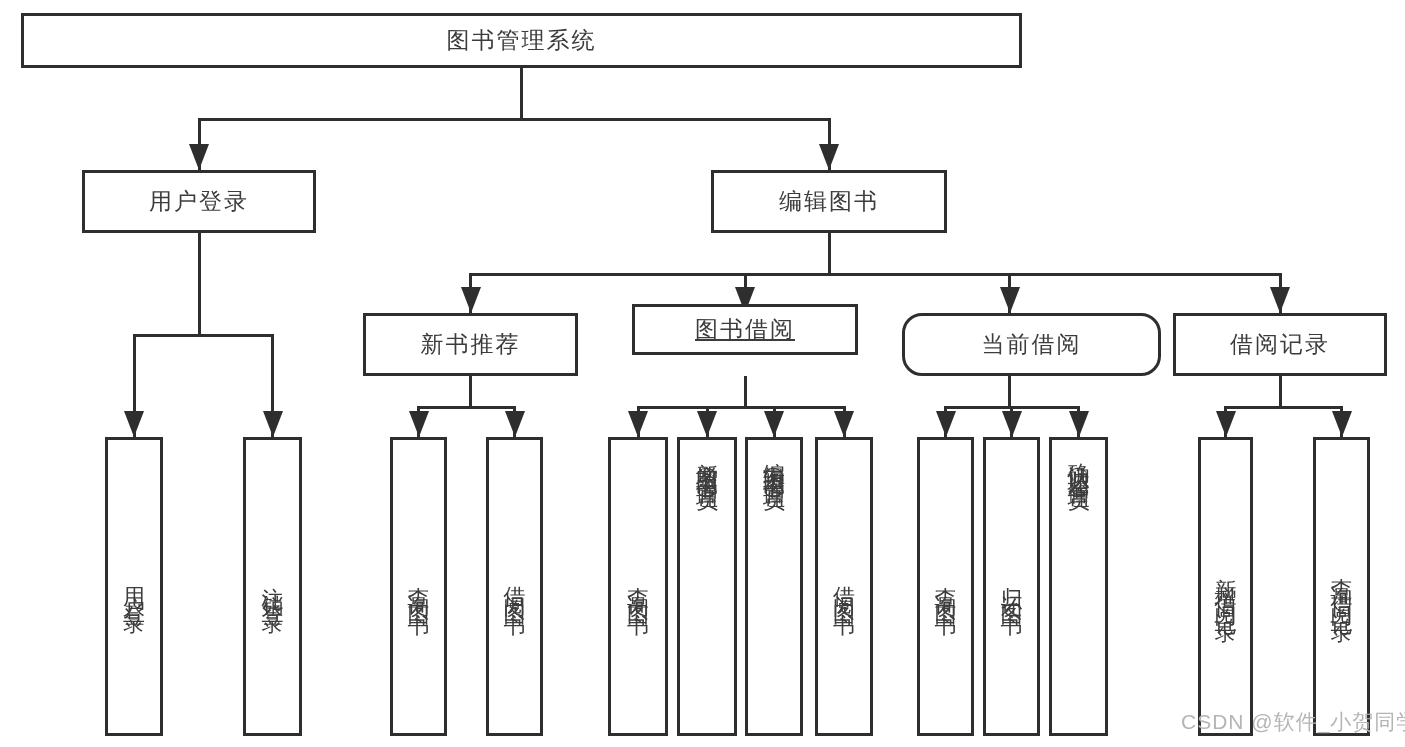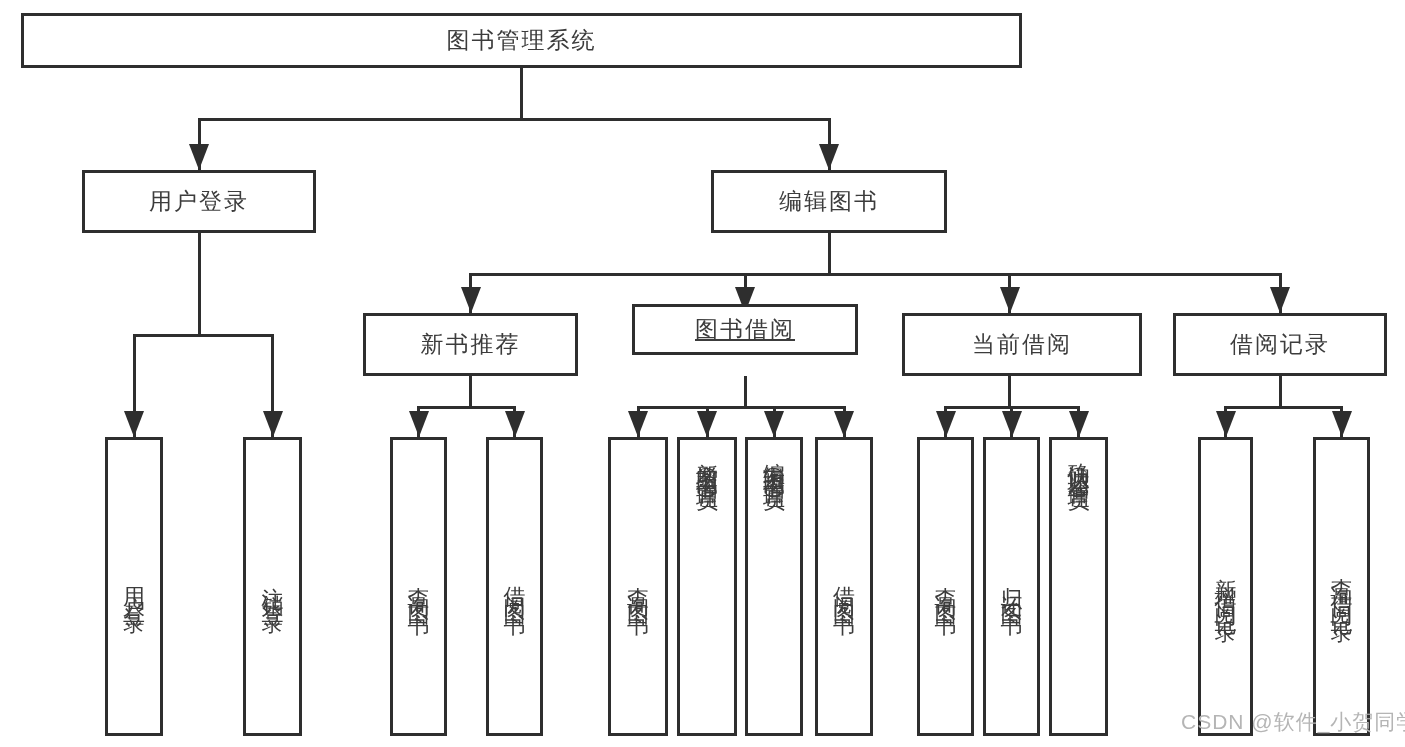--- a/index.html
+++ b/index.html
@@ -132,21 +132,21 @@
     </div>
     <div class="node h" style="left: 711px; top: 170px; width: 236px; height: 63px;">
       <span class="label">编辑图书</span>
     </div>
     <div class="node h" style="left: 363px; top: 313px; width: 215px; height: 63px;">
       <span class="label">新书推荐</span>
     </div>
     <div class="node h" style="left: 632px; top: 304px; width: 226px; height: 51px; text-decoration: underline;">
       <span class="label">图书借阅</span>
     </div>
-    <div class="node h" style="left: 902px; top: 313px; width: 240px; height: 63px;">
+    <div class="node h" style="left: 902px; top: 313px; width: 259px; height: 63px; border-radius: 20px;">
       <span class="label">当前借阅</span>
     </div>
     <div class="node h" style="left: 1173px; top: 313px; width: 214px; height: 63px;">
       <span class="label">借阅记录</span>
     </div>
     <div class="node v" style="left: 105px; top: 437px; width: 58px; height: 299px;">
       <span class="label">用户登录</span>
     </div>
     <div class="node v" style="left: 243px; top: 437px; width: 59px; height: 299px;">
       <span class="label">注销登录</span>

